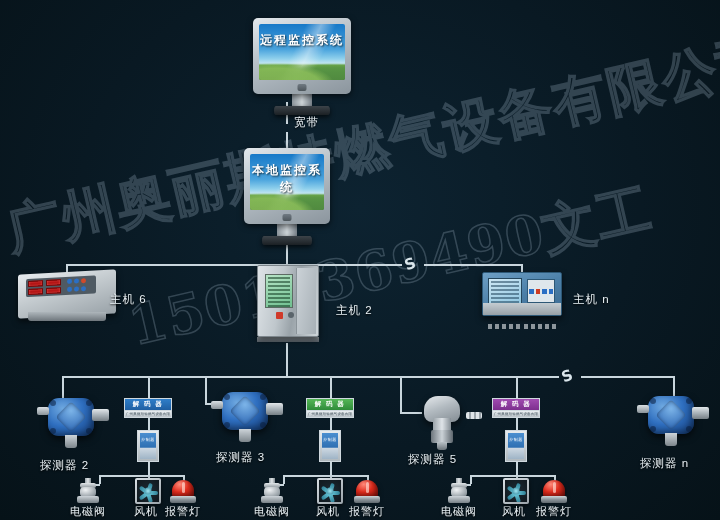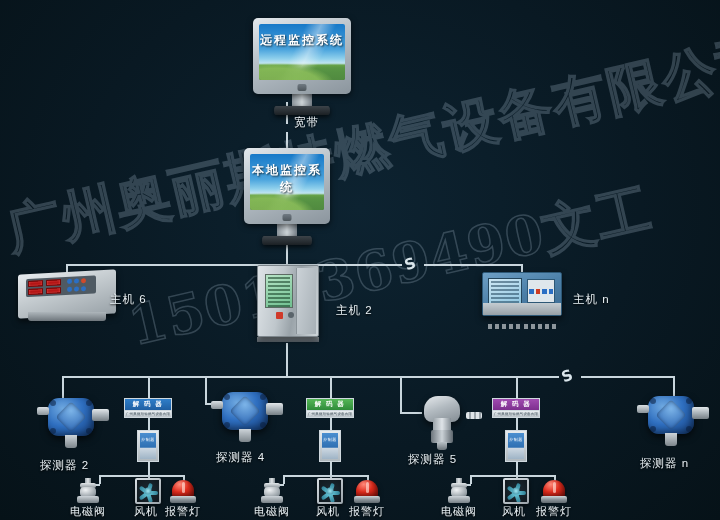--- a/index.html
+++ b/index.html
@@ -585,21 +585,21 @@
         <i style="left:2px;top:2px;"></i>
           <i style="right:2px;top:2px;"></i>
         <i style="left:2px;bottom:2px;"></i>
           <i style="right:2px;bottom:2px;"></i>
       </div>
       <div class="det-port-l"></div>
       <div class="det-port-r"></div>
       <div class="det-sensor"></div>
     </div>
   </div>
-  <div class="lbl" style="left:216px; top:450px;">探测器 4</div>
+  <div class="lbl" style="left:216px; top:450px;">探测器 3</div>
 
   <div class="det3">
     <div class="det3-head"></div>
     <div class="det3-arm"></div>
     <div class="det3-neck"></div>
     <div class="det3-body"></div>
     <div class="det3-tip"></div>
   </div>
   <div class="lbl" style="left:408px; top:452px;">探测器 5</div>
 

